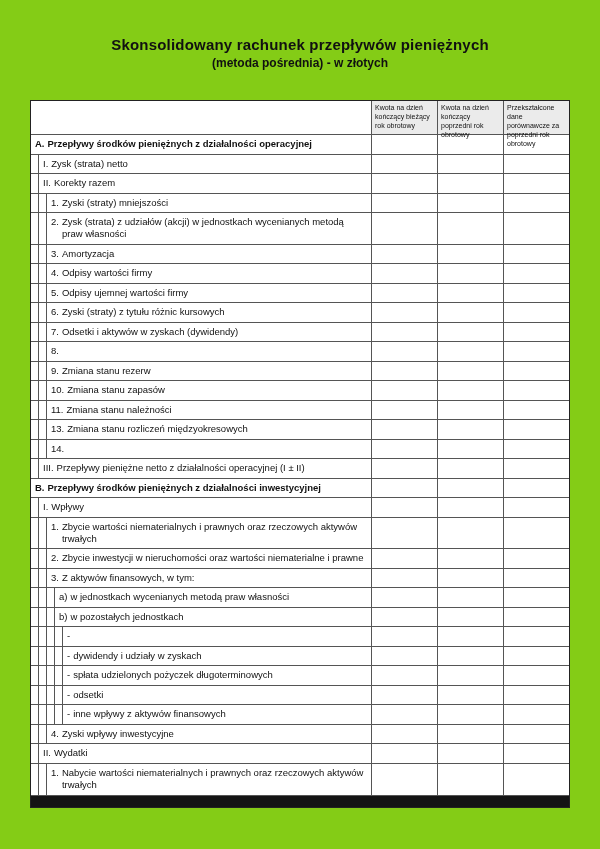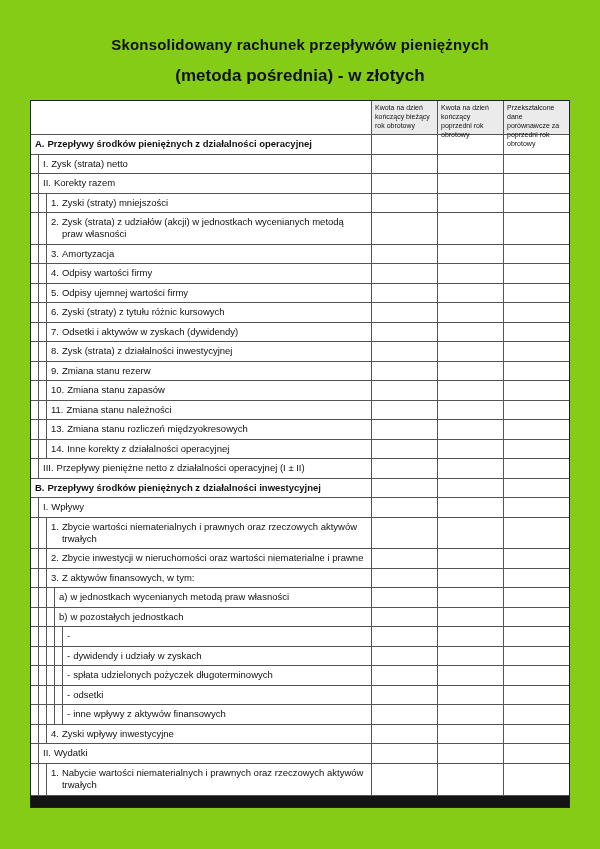--- a/index.html
+++ b/index.html
@@ -16,22 +16,22 @@
   .title {
     text-align: center;
     font-weight: bold;
     font-size: 15px;
     padding-top: 36px;
     letter-spacing: 0.2px;
   }
   .subtitle {
     text-align: center;
     font-weight: bold;
-    font-size: 17px;
-    margin-top: 13px;
+    font-size: 12px;
+    margin-top: 3px;
   }
   .table {
     position: absolute;
     left: 30px;
     right: 30px;
     top: 100px;
     border: 1.5px solid #222;
     background: #fff;
   }
   .header-row, .row {
@@ -221,21 +221,20 @@
           <div class="val-cell"></div>
           <div class="val-cell"></div>
           <div class="val-cell"></div>
         </div>
         <div class="row level-2">
           <div class="label-cell">
             <span class="indent"></span>
             <span class="indent"></span>
             <div class="lbl">
               <span class="num">8.</span>
-              <span class="txt">Zysk (strata) z działalności inwestycyjnej</span>
             </div>
           </div>
           <div class="val-cell"></div>
           <div class="val-cell"></div>
           <div class="val-cell"></div>
         </div>
         <div class="row level-2">
           <div class="label-cell">
             <span class="indent"></span>
             <span class="indent"></span>
@@ -286,21 +285,20 @@
           <div class="val-cell"></div>
           <div class="val-cell"></div>
           <div class="val-cell"></div>
         </div>
         <div class="row level-2">
           <div class="label-cell">
             <span class="indent"></span>
             <span class="indent"></span>
             <div class="lbl">
               <span class="num">14.</span>
-              <span class="txt">Inne korekty z działalności operacyjnej</span>
             </div>
           </div>
           <div class="val-cell"></div>
           <div class="val-cell"></div>
           <div class="val-cell"></div>
         </div>
         <div class="row level-1">
           <div class="label-cell">
             <span class="indent"></span>
             <div class="lbl">

